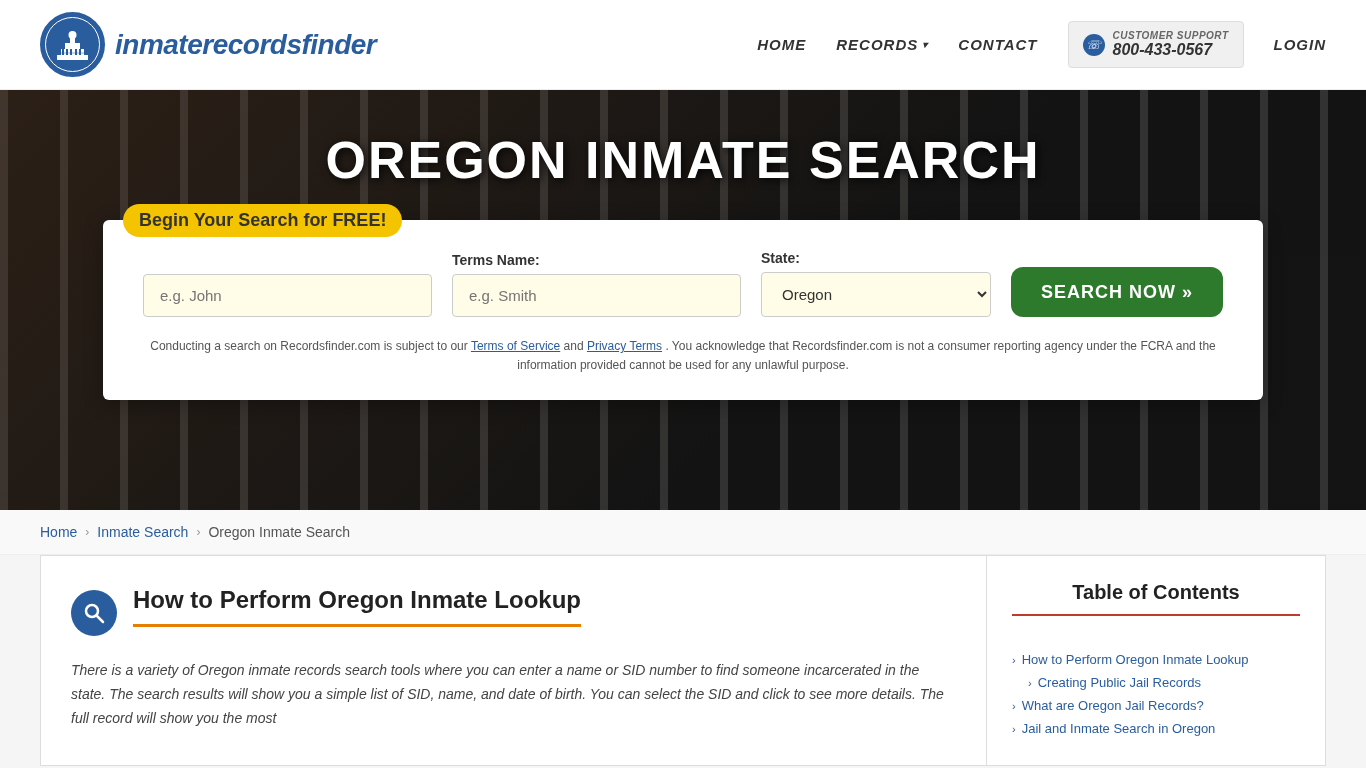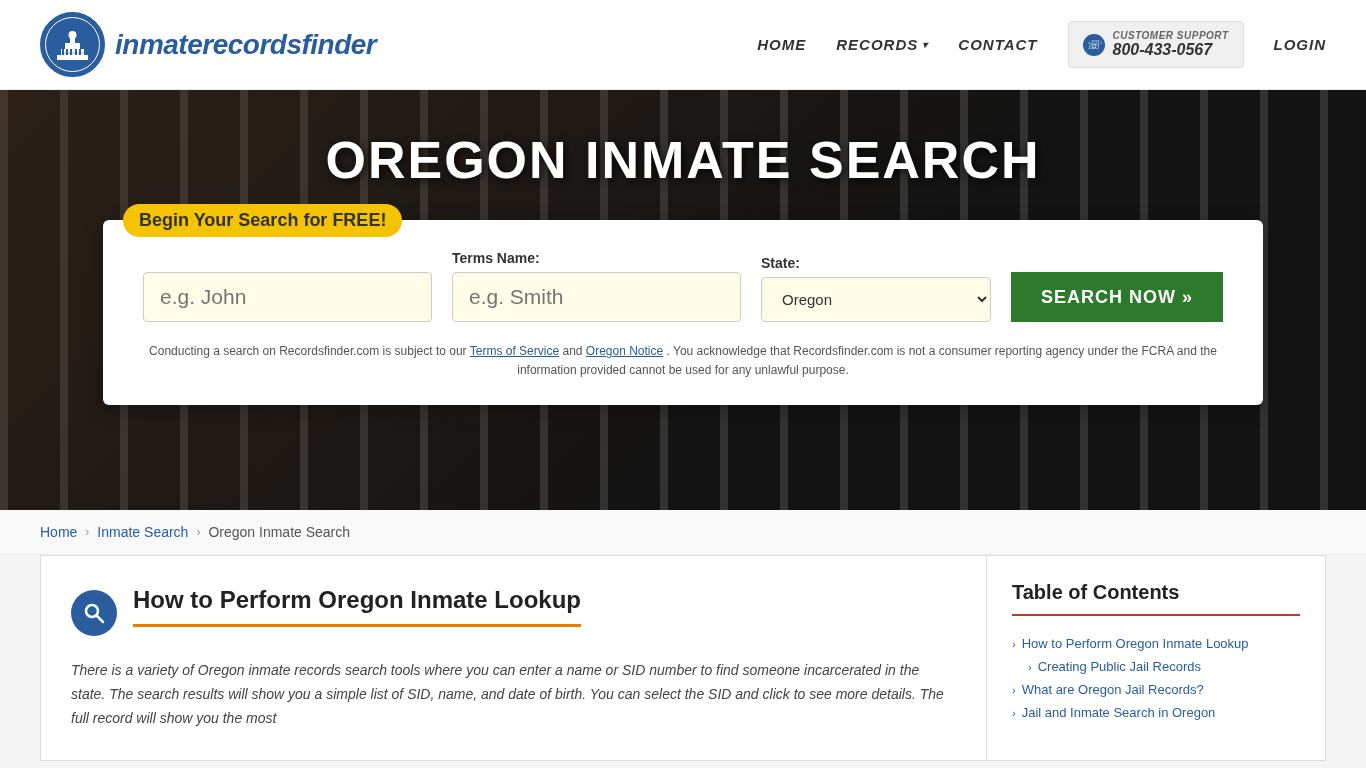--- a/index.html
+++ b/index.html
@@ -212,21 +212,21 @@
     }
     .field-label {
       font-size: 14px;
       font-weight: 600;
       color: #333;
     }
     .field-input {
       padding: 12px 16px;
       border: 1px solid #ccc;
       border-radius: 4px;
-      font-size: 21px;
+      font-size: 15px;
       background: #fffde7;
       color: #999;
       outline: none;
       width: 100%;
     }
     .state-select {
       padding: 12px 16px;
       border: 1px solid #ccc;
       border-radius: 4px;
       font-size: 15px;
@@ -237,21 +237,21 @@
       appearance: auto;
     }
     .search-btn {
       background: #2d7a2d;
       color: #fff;
       font-size: 18px;
       font-weight: 700;
       text-transform: uppercase;
       letter-spacing: 1px;
       border: none;
-      border-radius: 0;
+      border-radius: 12px;
       padding: 14px 30px;
       cursor: pointer;
       white-space: nowrap;
       height: 50px;
     }
     .disclaimer {
       font-size: 12px;
       color: #555;
       text-align: center;
       line-height: 1.6;
@@ -356,21 +356,22 @@
       font-style: italic;
     }
 
     
     .toc-title {
       font-size: 20px;
       font-weight: 700;
       color: #222;
       border-bottom: 2px solid #c0392b;
       padding-bottom: 10px;
-      margin-bottom: 16px;
+      margin-bottom: 32px;
+      text-align: center;
     }
     .toc-list {
       list-style: none;
     }
     .toc-item {
       padding: 4px 0;
       font-size: 13px;
       color: #2a5d9e;
       cursor: pointer;
       display: flex;
@@ -470,21 +471,21 @@
         </select>
       </div>
 
       <button class="search-btn">SEARCH NOW »</button>
     </div>
 
     <p class="disclaimer">
       <span>Conducting a search on Recordsfinder.com is subject to our</span>
       <a href="#">Terms of Service</a>
       <span>and</span>
-      <a href="#">Oregon Notice</a>
+      <a href="#">Privacy Terms</a>
       <span>. You acknowledge that Recordsfinder.com is not a consumer reporting agency under the FCRA and the information provided cannot be used for any unlawful purpose.</span>
     </p>
 
   </div>
 </section>
 
 <nav class="breadcrumb">
   <a href="#">Home</a>
   <span class="breadcrumb-sep">›</span>
   <a href="#">Inmate Search</a>

